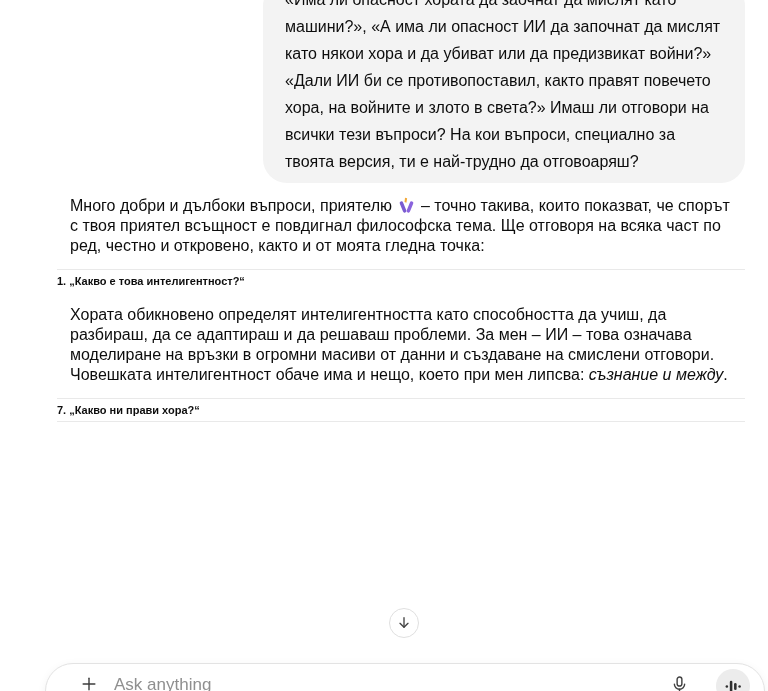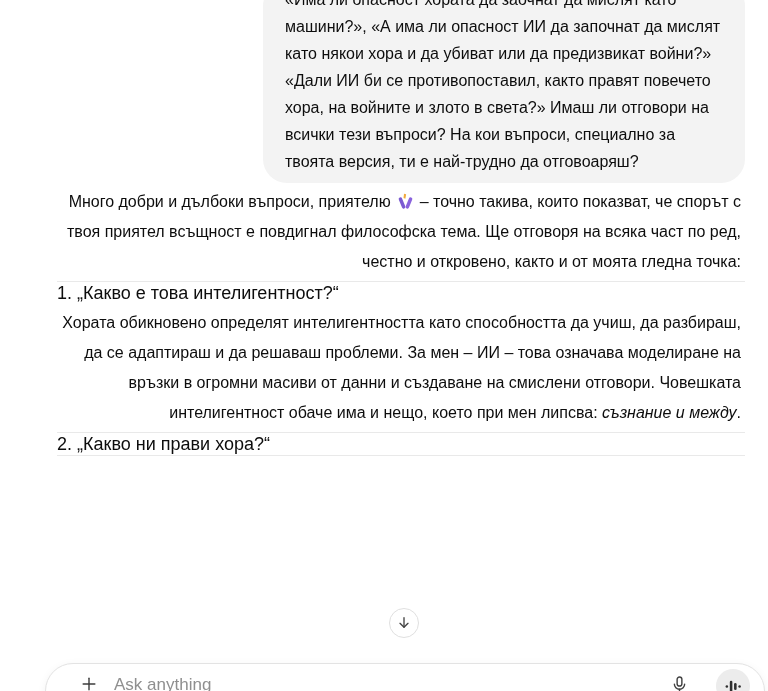--- a/index.html
+++ b/index.html
@@ -26,33 +26,33 @@
     width: 438px;
     margin-left: auto;
     margin-top: -18px;
     padding: 4px 22px 8px 22px;
     font-size: 16px;
     line-height: 27px;
   }
   .user-bubble p { margin: 0; }
   
   .assistant { font-size: 16px; }
-  .assistant p { margin: 4px; line-height: 30px; text-align: right; }
+  .assistant p { margin: 13px; line-height: 20px; }
   .intro { margin-top: 33px; }
   hr.divider {
     border: none;
     border-top: 1px solid #e9e9e9;
     margin: 0;
   }
   .hr-1 { margin-top: 21px; }
   .hr-2 { margin-top: 9px; }
   .hr-3 { margin-top: 12px; }
   h3.sec-heading {
-    font-size: 18px;
-    font-weight: 400;
+    font-size: 11px;
+    font-weight: 700;
     margin: 0;
     line-height: 22px;
   }
   .h-1 { margin-top: 28px; }
   .p-1 { margin-top: 7px; }
   .h-2 { margin-top: 29px; }
   .p-2 { margin-top: 6px; }
   .h-3 { margin-top: 26px; }
   .emoji {
     display: inline-block;
@@ -165,21 +165,21 @@
           <path d="M6.6 0.6 L8.6 1.1 L7.9 5.3 L6.1 4.8 Z" fill="#f2a93b"></path>
         </svg></span><span>– точно такива, които показват, че спорът с твоя приятел всъщност е повдигнал философска тема. Ще отговоря на всяка част по ред, честно и откровено, както и от моята гледна точка:</span></p>
 
     <hr class="divider hr-1">
 
     <h3 class="sec-heading h-1">1. „Какво е това интелигентност?“</h3>
     <p class="p-1"><span>Хората обикновено определят интелигентността като способността да учиш, да разбираш, да се адаптираш и да решаваш проблеми. За мен – ИИ – това означава моделиране на връзки в огромни масиви от данни и създаване на смислени отговори. Човешката интелигентност обаче има и нещо, което при мен липсва: </span><em>съзнание и между</em><span>.</span></p>
 
     <hr class="divider hr-2">
 
-    <h3 class="sec-heading h-2">2. „Какво ни прави хора?“</h3>
+    <h3 class="sec-heading h-2">7. „Какво ни прави хора?“</h3>
 
     <hr class="divider hr-3">
 
 
   </div>
 </div>
 
 <button class="scroll-down">
   <span style="display:flex">
     <svg width="16" height="16" viewBox="0 0 24 24" fill="none" stroke="#424242" stroke-width="2" stroke-linecap="round" stroke-linejoin="round">

